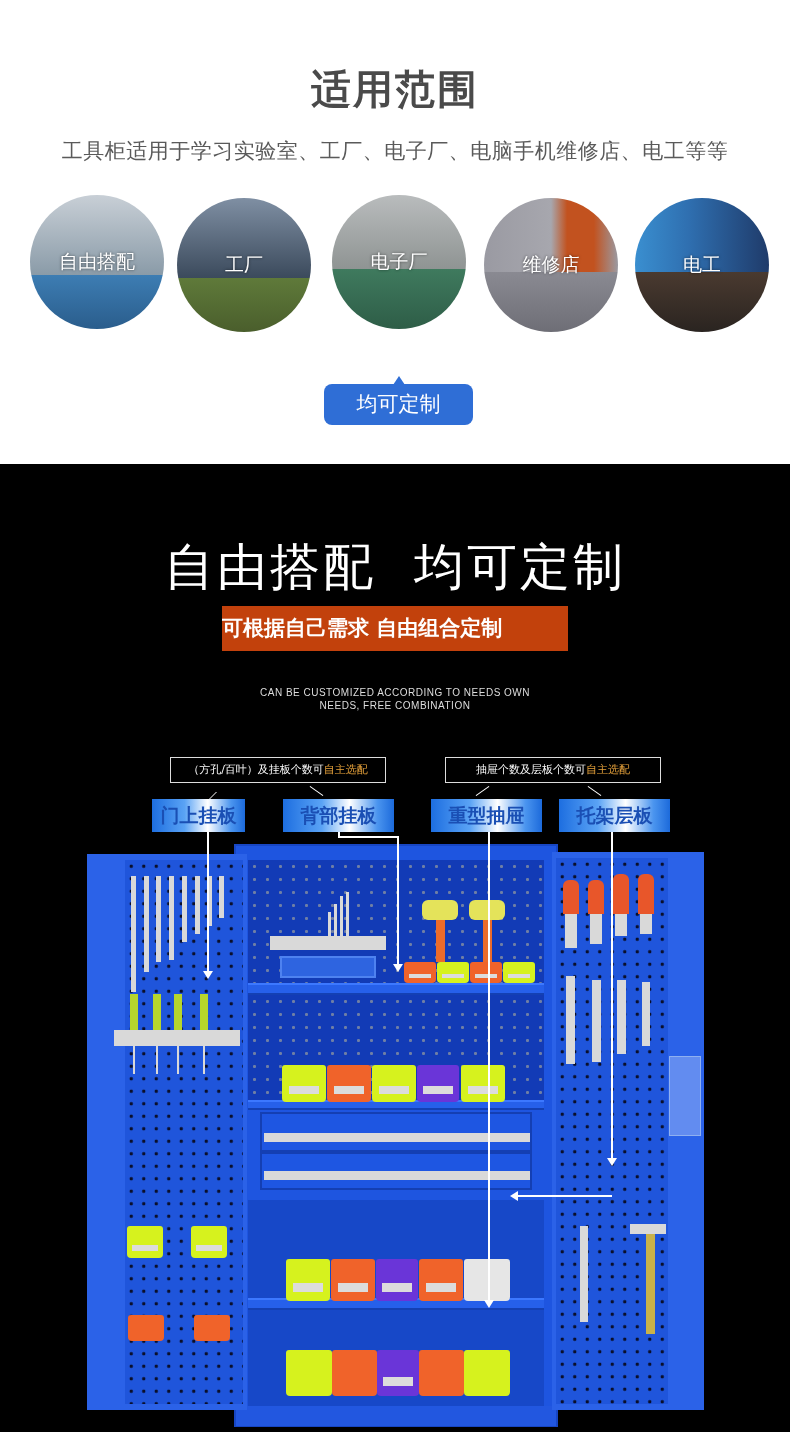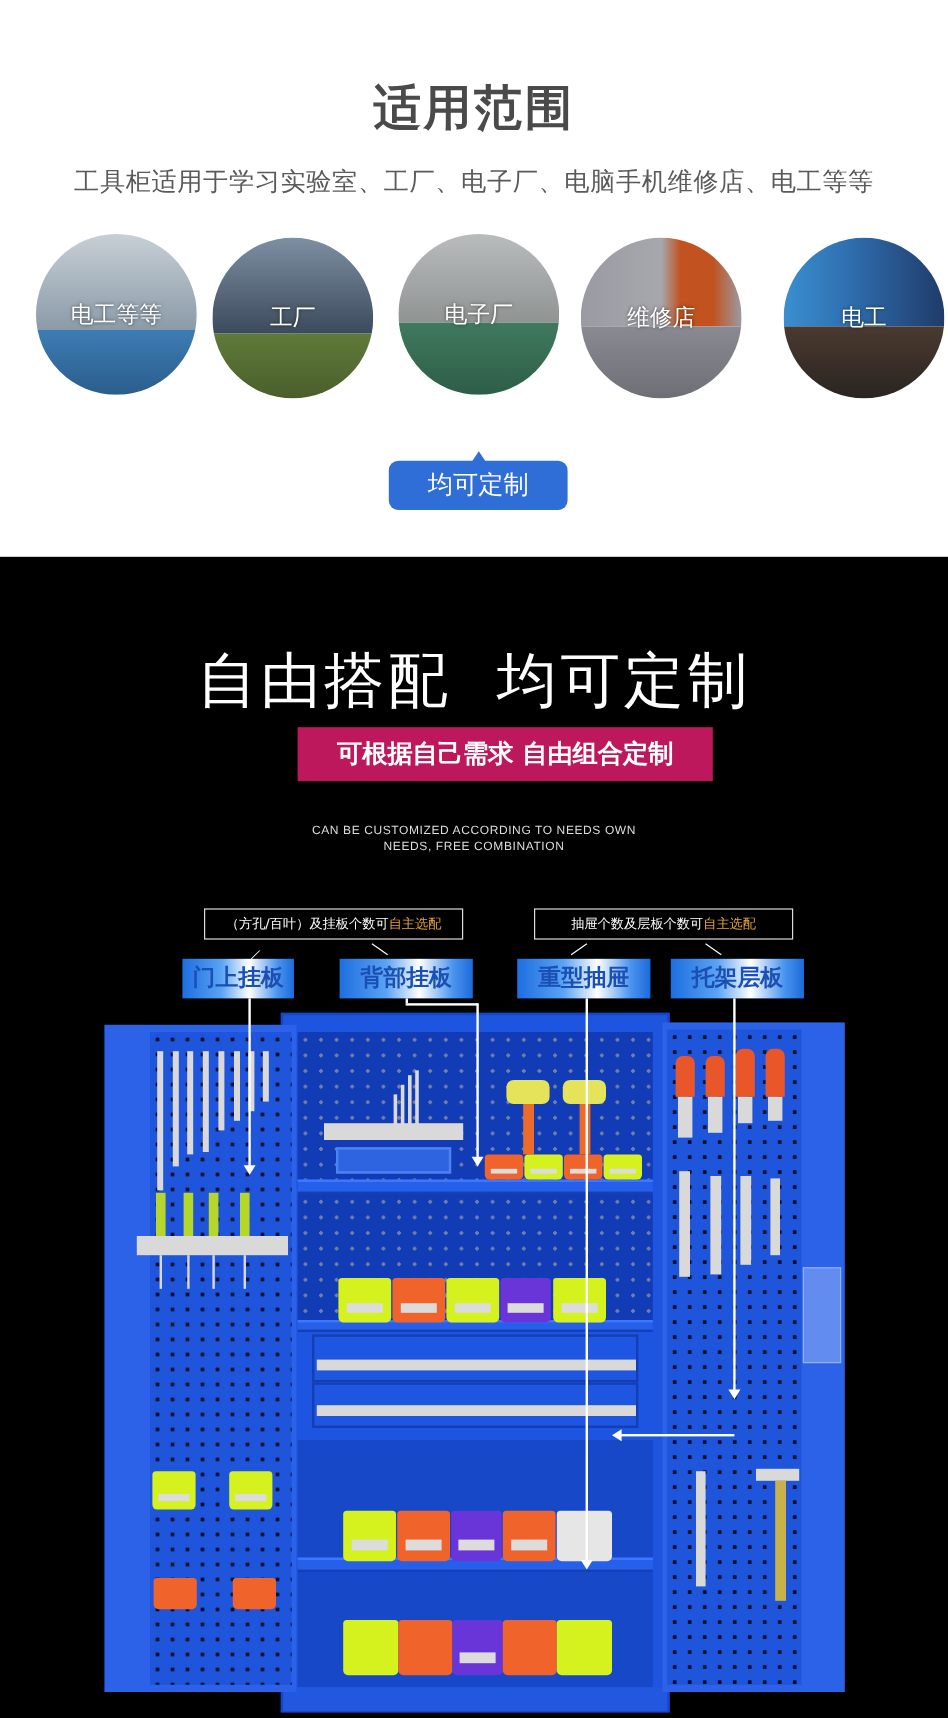--- a/index.html
+++ b/index.html
@@ -8,21 +8,21 @@
   .title { position: absolute; left: 0; width: 790px; top: 62px; text-align: center; font-size: 40px; color: #4a4a4a; letter-spacing: 2px; font-weight: bold; }
   .subtitle { position: absolute; left: 0; width: 790px; top: 137px; text-align: center; font-size: 21px; color: #5a5a5a; letter-spacing: 0.5px; }
   .circle { position: absolute; width: 134px; height: 134px; border-radius: 50%; overflow: hidden; display: flex; align-items: center; justify-content: center; }
   .circle .lbl { position: relative; z-index: 2; color: #fff; font-size: 19px; text-shadow: 0 0 3px rgba(0,0,0,0.6); }
   .circle .bgA, .circle .bgB { position: absolute; left: 0; right: 0; }
   .pill { position: absolute; left: 324px; top: 384px; width: 149px; height: 41px; background: #2f6ed6; border-radius: 8px; color: #fff; font-size: 21px; text-align: center; line-height: 41px; }
   .pill:before { content: ""; position: absolute; left: 69px; top: -8px; border-left: 6px solid transparent; border-right: 6px solid transparent; border-bottom: 9px solid #2f6ed6; }
 
   .bottom { position: absolute; left: 0; top: 464px; width: 790px; height: 968px; background: #000; }
   .h2 { position: absolute; left: 0; width: 790px; top: 70px; text-align: center; color: #fff; font-size: 50px; letter-spacing: 3px; }
-  .goldbar { position: absolute; left: 222px; top: 142px; width: 346px; height: 45px; background: #be185d; color: #fff; font-size: 21px; font-weight: bold; text-align: center; line-height: 45px; margin-left: 26px; }
+  .goldbar { position: absolute; left: 222px; top: 142px; width: 346px; height: 45px; background: #c2410c; color: #fff; font-size: 21px; font-weight: bold; line-height: 45px; }
   .en { position: absolute; left: 0; width: 790px; top: 222px; text-align: center; color: #ddd; font-size: 10px; line-height: 13px; font-family: "Liberation Sans", sans-serif; letter-spacing: 0.5px; }
   .note { position: absolute; height: 26px; border: 1px solid #ddd; color: #fff; font-size: 11px; line-height: 24px; text-align: center; }
   .note .hl { color: #e8a33b; }
   .tag { position: absolute; height: 33px; top: 335px; font-size: 19px; font-weight: bold; color: #1a4fb4; text-align: center; line-height: 33px;
          background: linear-gradient(90deg, #1d6ee0 0%, #5aa3f5 35%, #ffffff 60%, #4b95ef 85%, #1c6adb 100%); }
   .line { position: absolute; background: #fff; }
 
   .cab-body { position: absolute; left: 234px; top: 380px; width: 324px; height: 583px; background: #1e55e0; border: 2px solid #1746c4; }
   .door { position: absolute; background: #2b62e8; }
   .perf { position: absolute; background-color: #1f55db;
@@ -43,38 +43,38 @@
 </head>
 <body>
 
 <div class="top">
   <div class="title">适用范围</div>
   <div class="subtitle">工具柜适用于学习实验室、工厂、电子厂、电脑手机维修店、电工等等</div>
 
   <div class="circle" style="left:30px;top:195px;">
     <div class="bgA" style="top:0;height:60%;background:linear-gradient(180deg,#c8cfd6,#8a9ba8);"></div>
     <div class="bgB" style="top:60%;height:40%;background:linear-gradient(180deg,#3d7db3,#2a5d8c);"></div>
-    <span class="lbl">电工等等</span>
+    <span class="lbl">自由搭配</span>
   </div>
   <div class="circle" style="left:177px;top:198px;">
     <div class="bgA" style="top:0;height:60%;background:linear-gradient(180deg,#7f8fa3,#3b4a5c);"></div>
     <div class="bgB" style="top:60%;height:40%;background:linear-gradient(180deg,#5f7a3a,#4a5e2c);"></div>
     <span class="lbl">工厂</span>
   </div>
   <div class="circle" style="left:332px;top:195px;">
     <div class="bgA" style="top:0;height:55%;background:linear-gradient(180deg,#b9bcbd,#8f9493);"></div>
     <div class="bgB" style="top:55%;height:45%;background:linear-gradient(180deg,#3f7a5e,#2e5d47);"></div>
     <span class="lbl">电子厂</span>
   </div>
   <div class="circle" style="left:484px;top:198px;">
     <div class="bgA" style="top:0;height:55%;background:linear-gradient(90deg,#9a9aa2 0%,#a7a7ae 50%,#c2521f 62%,#c2521f 82%,#9a9aa2 100%);"></div>
     <div class="bgB" style="top:55%;height:45%;background:linear-gradient(180deg,#8a8a92,#6e6e76);"></div>
     <span class="lbl">维修店</span>
   </div>
-  <div class="circle" style="left:653px;top:198px;text-align:center;">
+  <div class="circle" style="left:635px;top:198px;text-align:center;">
     <div class="bgA" style="top:0;height:55%;background:linear-gradient(90deg,#3a8fd0 0%,#2f6fb0 40%,#1f3b6a 100%);"></div>
     <div class="bgB" style="top:55%;height:45%;background:linear-gradient(180deg,#4a3a30,#2a2420);"></div>
     <span class="lbl">电工</span>
   </div>
 
   <div class="pill">均可定制</div>
 </div>
 
 <div class="bottom">
   <div class="h2" style="white-space:pre;">自由搭配  均可定制</div>

